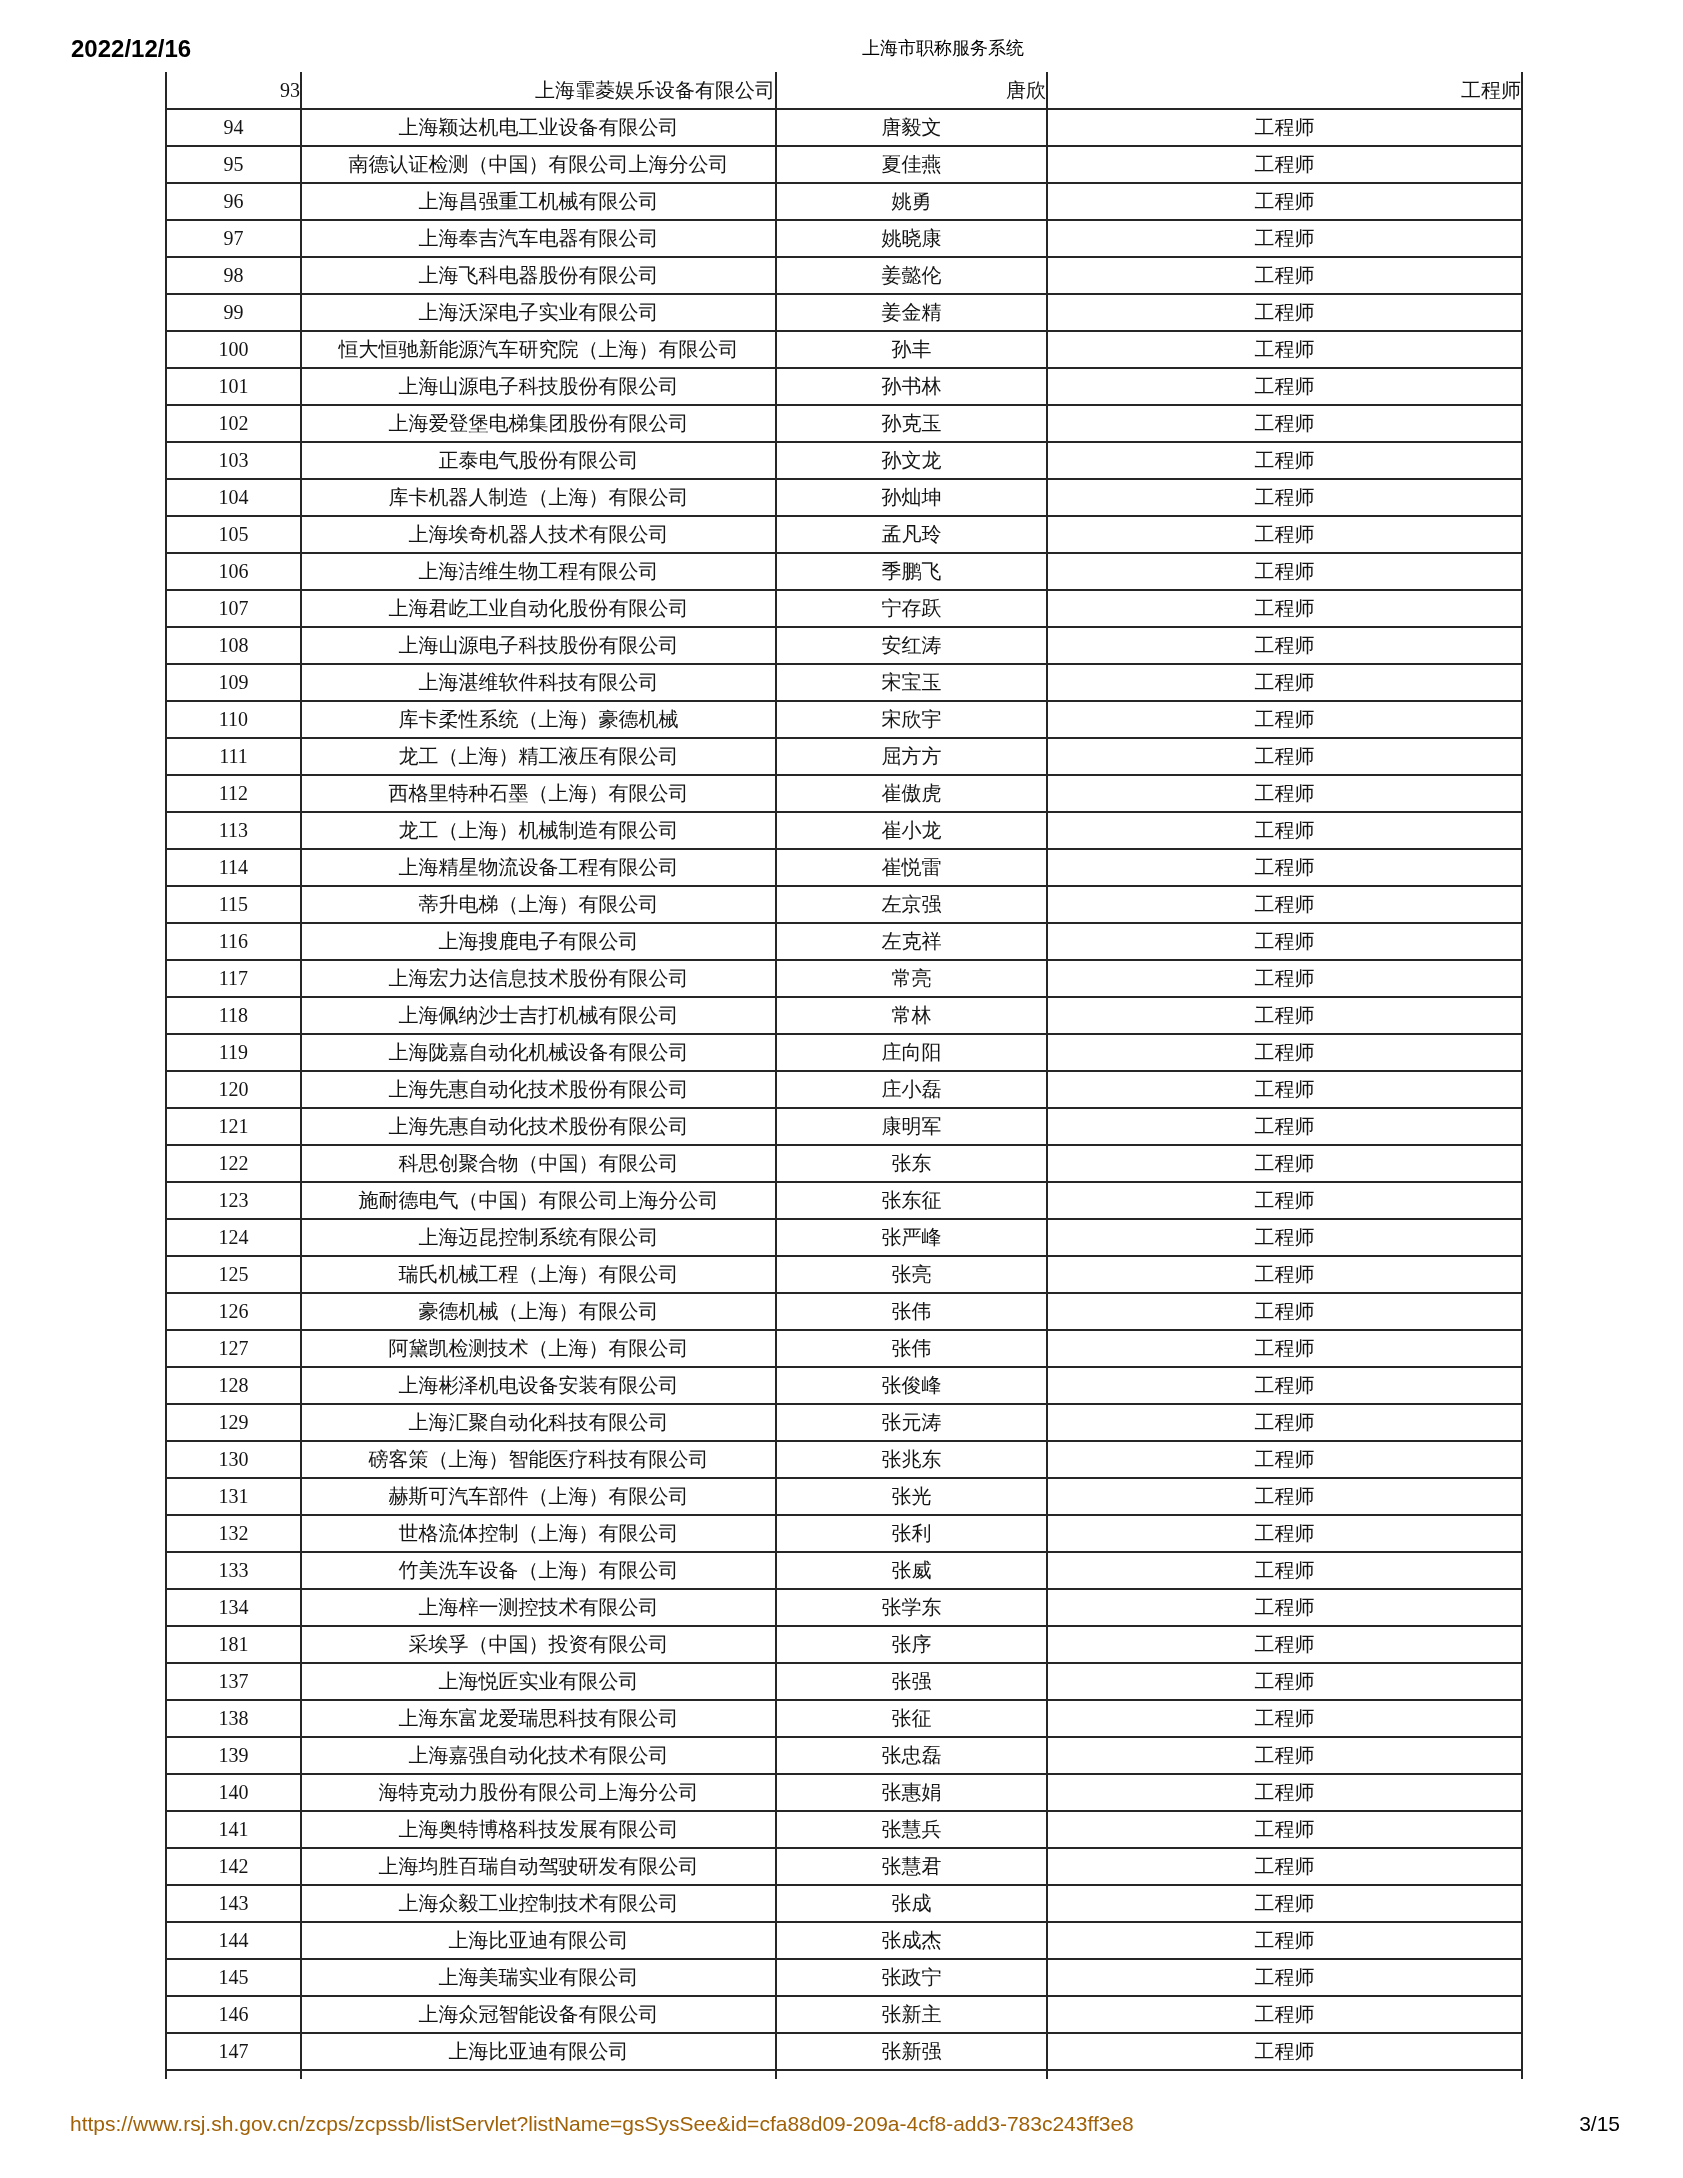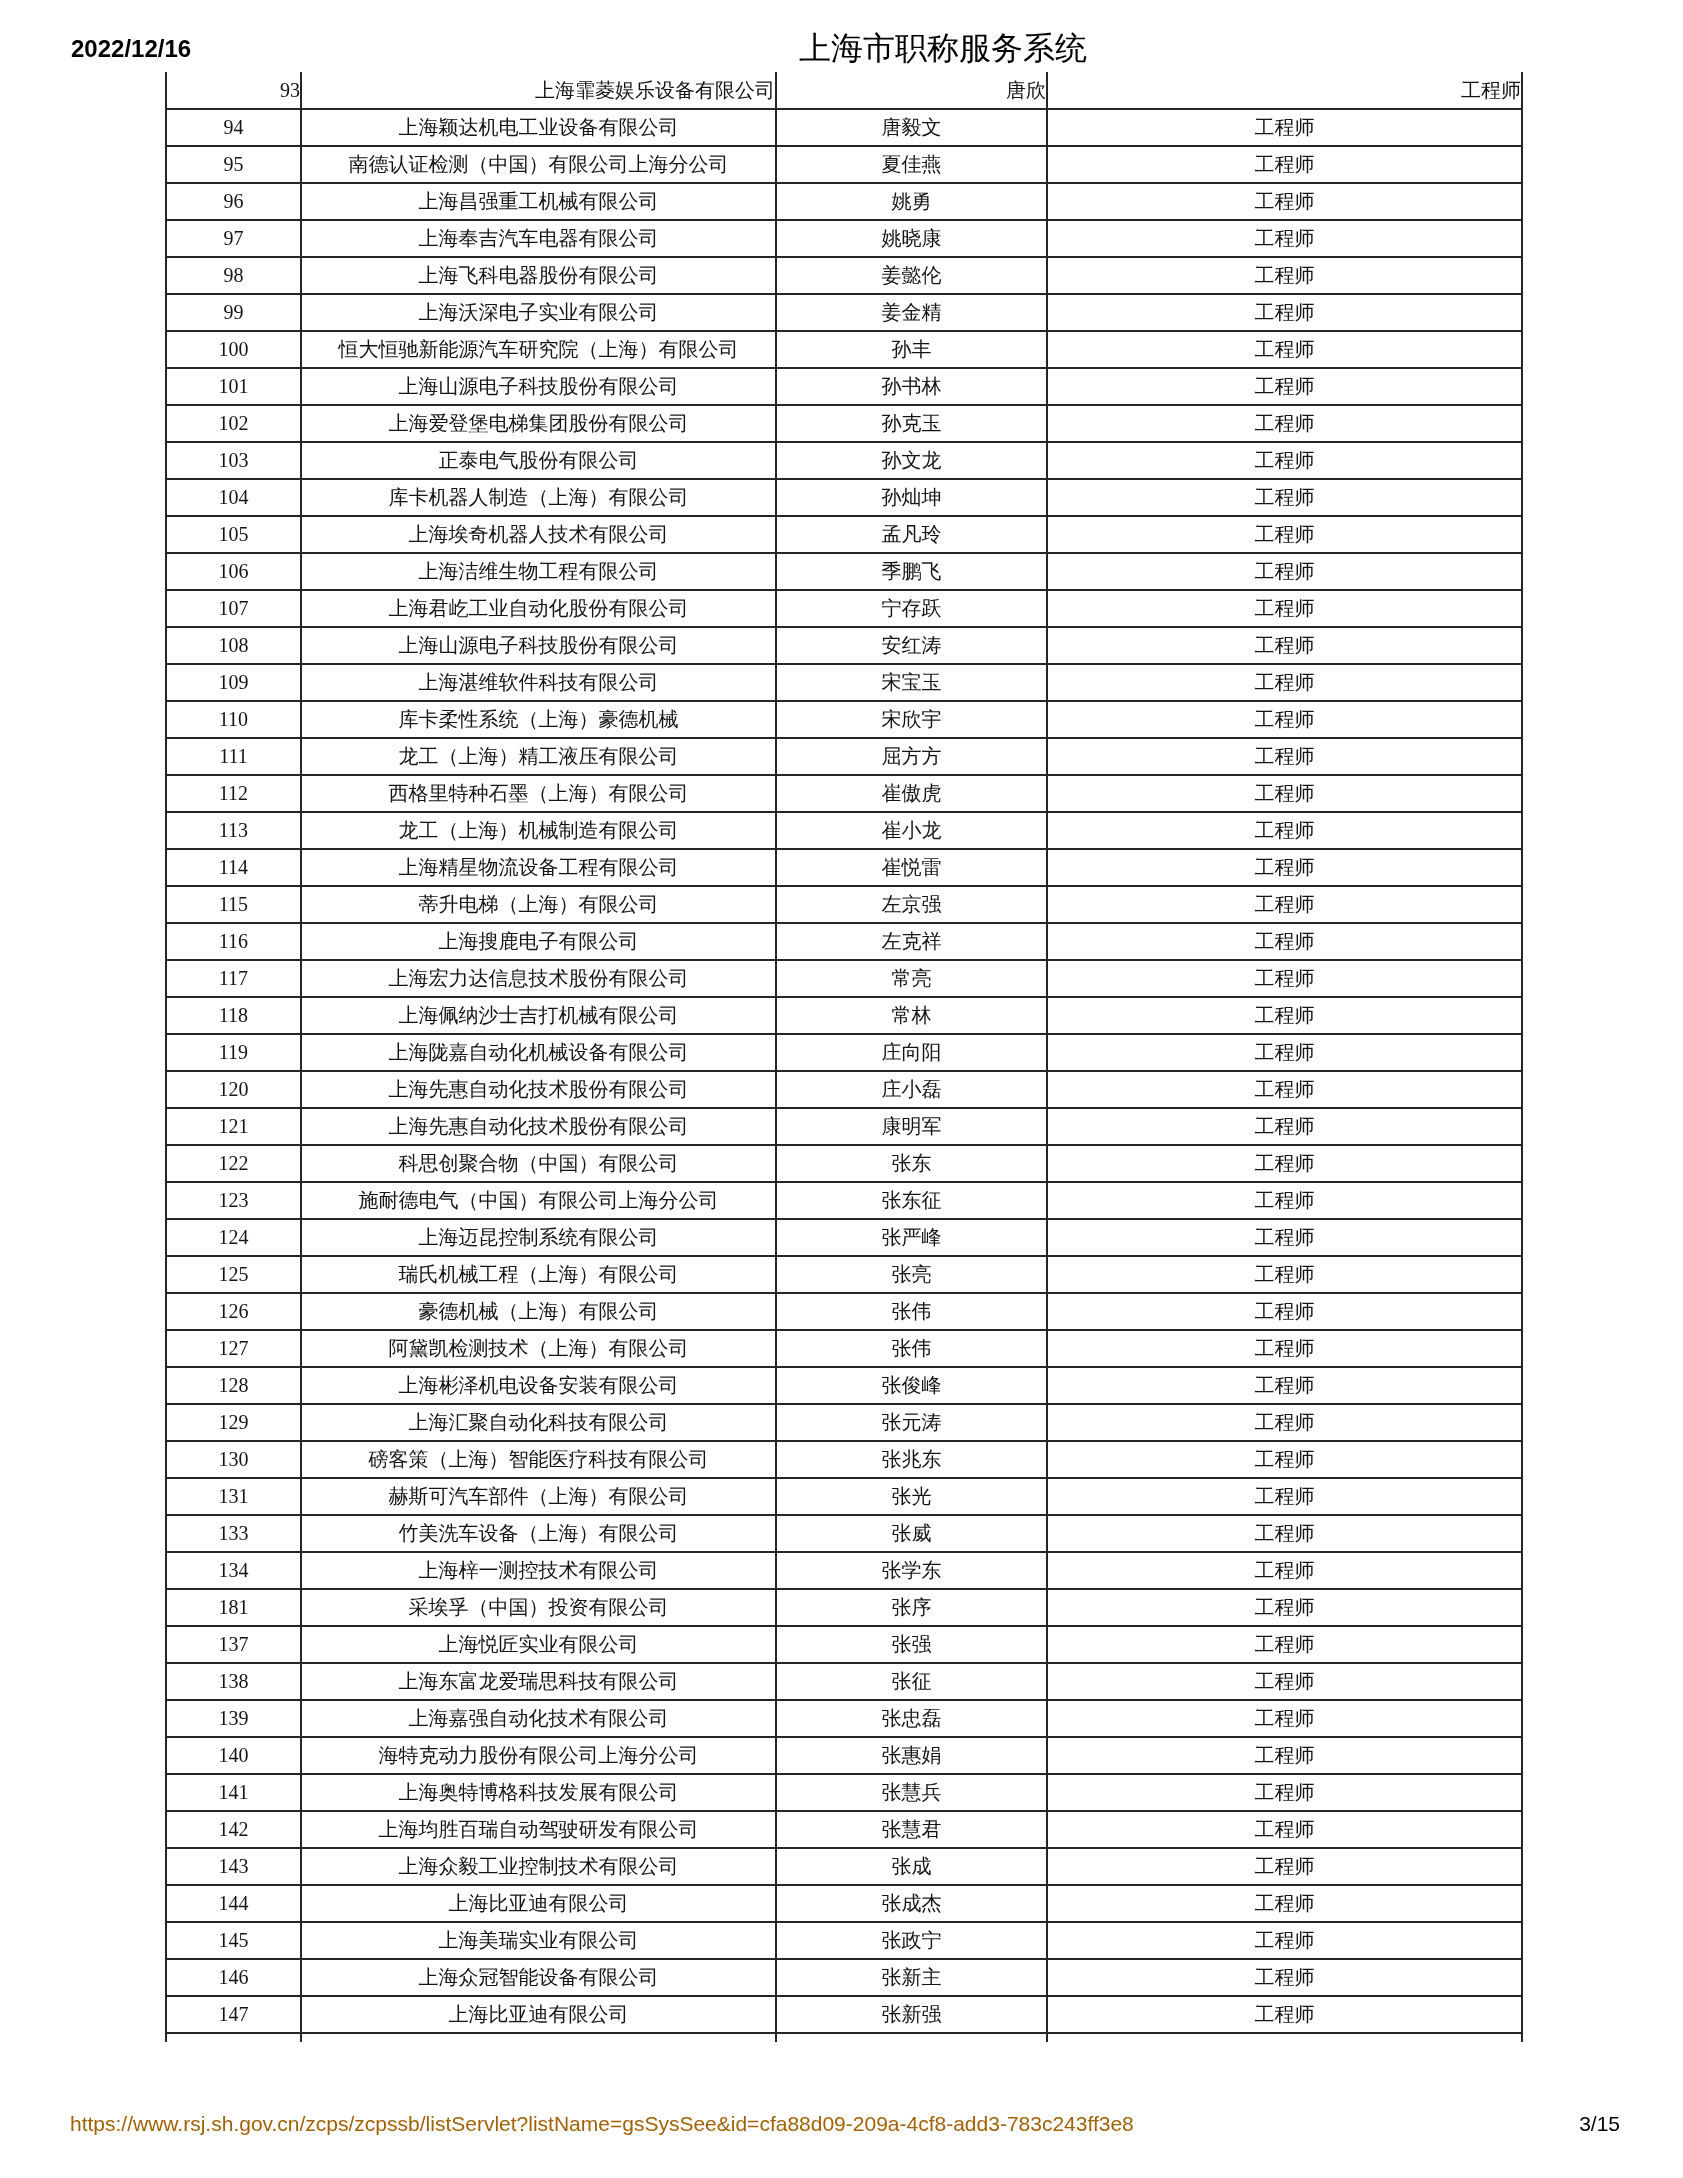--- a/index.html
+++ b/index.html
@@ -24,21 +24,21 @@
     line-height: 26px;
     color: #000000;
     white-space: nowrap;
     font-weight: bold;
   }
   .hdr-title {
     position: absolute;
     left: 943px;
     top: 34px;
     transform: translateX(-50%);
-    font-size: 32px;
+    font-size: 18px;
     line-height: 28px;
     color: #000000;
     white-space: nowrap;
   }
   
   table.roster {
     position: absolute;
     left: 165px;
     top: 72px;
     width: 1356px;
@@ -322,20 +322,26 @@
         <td>张兆东</td>
         <td>工程师</td>
       </tr>
       <tr>
         <td>131</td>
         <td>赫斯可汽车部件（上海）有限公司</td>
         <td>张光</td>
         <td>工程师</td>
       </tr>
       <tr>
+        <td>132</td>
+        <td>世格流体控制（上海）有限公司</td>
+        <td>张利</td>
+        <td>工程师</td>
+      </tr>
+      <tr>
         <td>133</td>
         <td>竹美洗车设备（上海）有限公司</td>
         <td>张威</td>
         <td>工程师</td>
       </tr>
       <tr>
         <td>134</td>
         <td>上海梓一测控技术有限公司</td>
         <td>张学东</td>
         <td>工程师</td>

